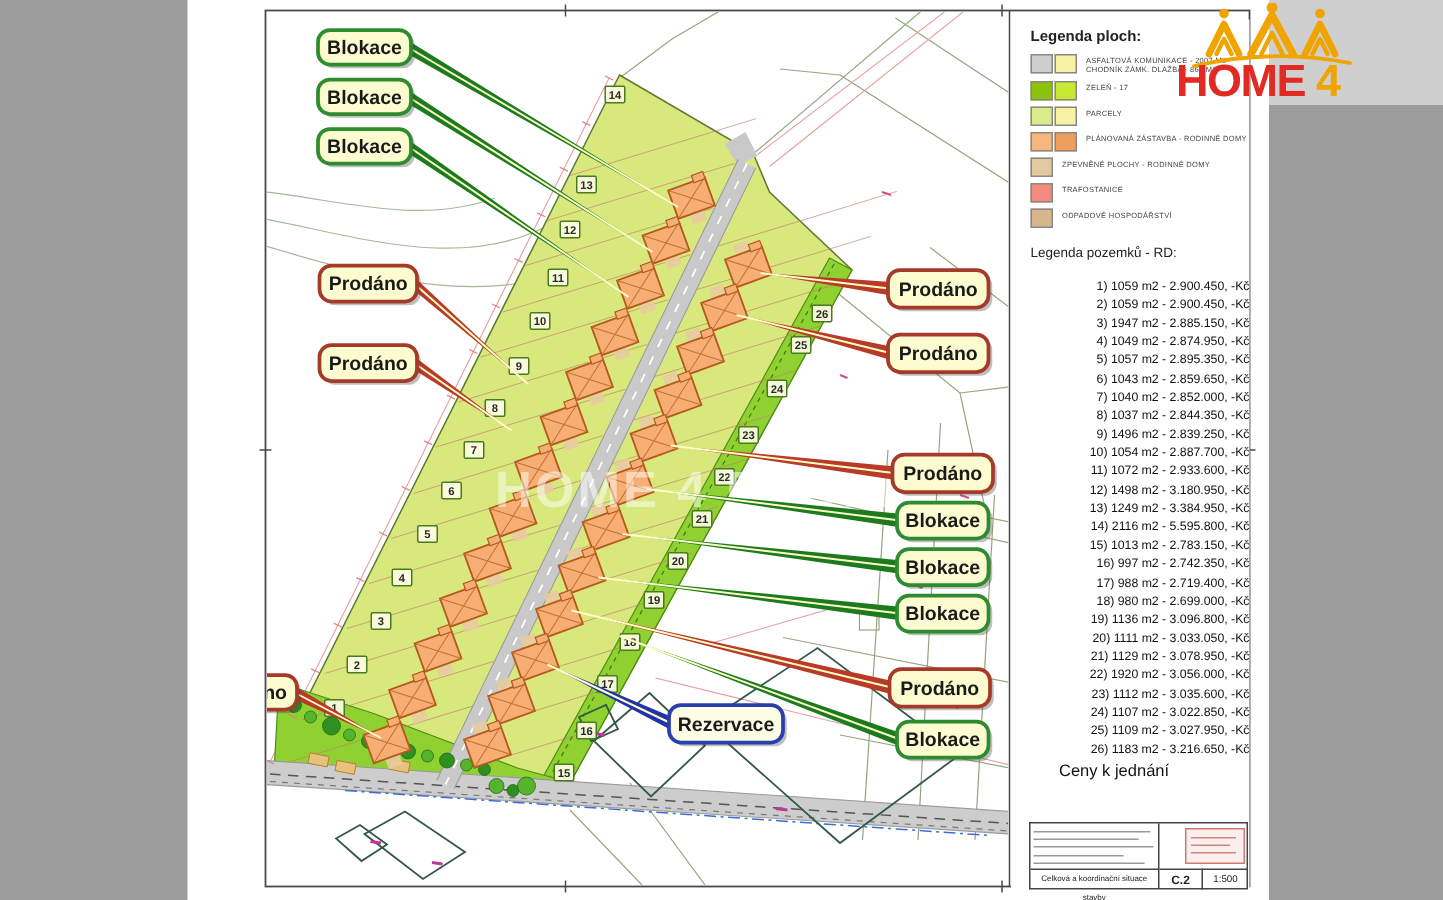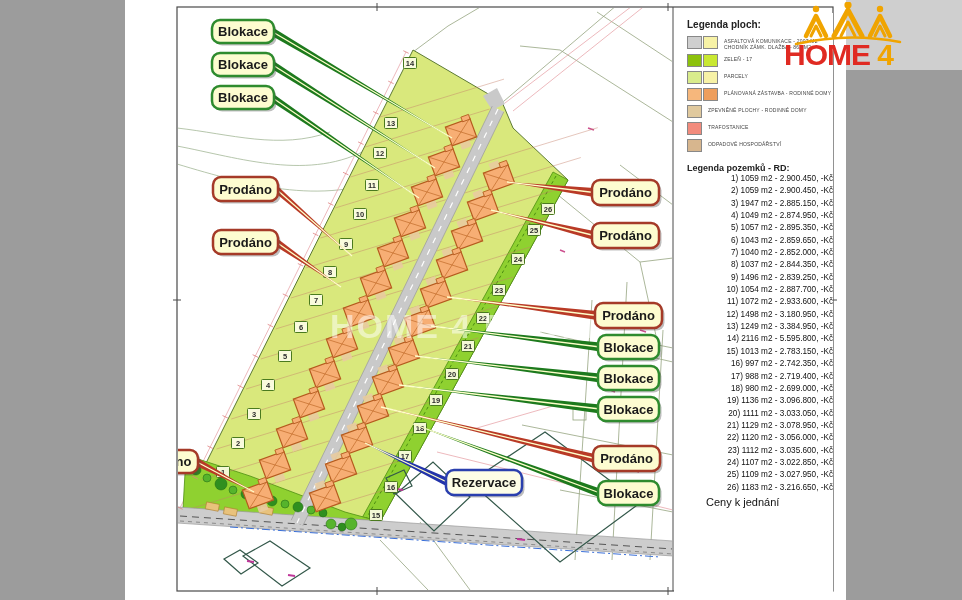--- a/index.html
+++ b/index.html
@@ -10,21 +10,21 @@
   #gutter-right{left:846px;width:116px;}
   #logo-veil{position:absolute;left:846px;top:0;width:116px;height:70px;background:#cfcfcf;}
   
   #legend-panel{position:absolute;left:674px;top:13px;width:159px;height:584px;background:#fff;
                 padding:0;color:#222;}
   #legend-areas-title{font-size:10px;font-weight:bold;margin:6px 0 6px 13px;}
   .lrow{display:flex;align-items:flex-start;margin:0 0 4px 13px;}
   .sw{width:13px;height:11px;border:0.5px solid #888;margin-right:1px;flex:none;}
   .ltxt{font-size:5px;line-height:6px;color:#444;margin-left:5px;padding-top:2px;
         text-transform:uppercase;letter-spacing:0.2px;}
-  #legend-plots-title{font-size:9px;font-weight:bold;margin:11px 0 0 13px;}
+  #legend-plots-title{font-size:9px;font-weight:normal;margin:11px 0 12px 13px;}
   .pline{font-size:8.2px;line-height:12.35px;white-space:nowrap;margin-left:13px;color:#111;text-align:right;}
   #price-footer{font-size:11px;margin:2px 0 0 32px;color:#111;}
   
   #title-block{position:absolute;left:686px;top:548px;width:144px;height:43px;border:1px solid #444;
                background:#fff;font-size:5.5px;color:#222;}
   .tb-hair{position:absolute;background:#999;}
   #tb-vdiv{position:absolute;left:85px;top:0;width:1px;height:43px;background:#444;}
   #tb-title{position:absolute;left:0;top:30px;width:85px;height:13px;border-top:1px solid #444;
             text-align:center;line-height:13px;font-size:5.3px;}
   #tb-no{position:absolute;left:86px;top:30px;width:28px;height:13px;border-top:1px solid #444;
@@ -648,29 +648,45 @@
         <div class="pline">12) 1498 m2 - 3.180.950, -Kč</div>
         <div class="pline">13) 1249 m2 - 3.384.950, -Kč</div>
         <div class="pline">14) 2116 m2 - 5.595.800, -Kč</div>
         <div class="pline">15) 1013 m2 - 2.783.150, -Kč</div>
         <div class="pline">16) 997 m2 - 2.742.350, -Kč</div>
         <div class="pline">17) 988 m2 - 2.719.400, -Kč</div>
         <div class="pline">18) 980 m2 - 2.699.000, -Kč</div>
         <div class="pline">19) 1136 m2 - 3.096.800, -Kč</div>
         <div class="pline">20) 1111 m2 - 3.033.050, -Kč</div>
         <div class="pline">21) 1129 m2 - 3.078.950, -Kč</div>
-        <div class="pline">22) 1120 m2 - 3.056.000, -Kč</div>
+        <div class="pline">22) 1920 m2 - 3.056.000, -Kč</div>
         <div class="pline">23) 1112 m2 - 3.035.600, -Kč</div>
         <div class="pline">24) 1107 m2 - 3.022.850, -Kč</div>
         <div class="pline">25) 1109 m2 - 3.027.950, -Kč</div>
         <div class="pline">26) 1183 m2 - 3.216.650, -Kč</div>
       </div>
     <div id="price-footer">Ceny k jednání</div>
   </div>
 
+  <div id="title-block">
+    <div class="tb-hair" style="left:2px;top:5px;width:78px;height:1px;"></div>
+    <div class="tb-hair" style="left:2px;top:10px;width:70px;height:1px;"></div>
+    <div class="tb-hair" style="left:2px;top:15px;width:80px;height:1px;"></div>
+    <div class="tb-hair" style="left:2px;top:21px;width:60px;height:1px;"></div>
+    <div class="tb-hair" style="left:2px;top:26px;width:74px;height:1px;"></div>
+    <div id="tb-vdiv"></div>
+    <div id="tb-stamp">
+      <div class="tb-hair" style="left:3px;top:5px;width:30px;height:1px;background:#cc8880;"></div>
+      <div class="tb-hair" style="left:3px;top:10px;width:26px;height:1px;background:#cc8880;"></div>
+      <div class="tb-hair" style="left:3px;top:15px;width:30px;height:1px;background:#cc8880;"></div>
+    </div>
+    <div id="tb-title">Celková a koordinační situace stavby</div>
+    <div id="tb-no">C.2</div>
+    <div id="tb-scale">1:500</div>
+  </div>
 
   <div id="home-logo">
     <svg width="120" height="46" style="position:absolute;left:48px;top:2px;" viewBox="0 0 120 46">
       <g stroke="#f0a400" fill="none" stroke-linecap="round" stroke-linejoin="round">
         <path d="M18,34 L28,14 L38,34" stroke-width="4.5"></path>
         <path d="M23,34 L28,24 L33,34" stroke-width="3"></path>
         <path d="M46,34 L60,8 L74,34" stroke-width="5"></path>
         <path d="M53,34 L60,20 L67,34" stroke-width="3"></path>
         <path d="M82,34 L92,14 L102,34" stroke-width="4.5"></path>
         <path d="M87,34 L92,24 L97,34" stroke-width="3"></path>

